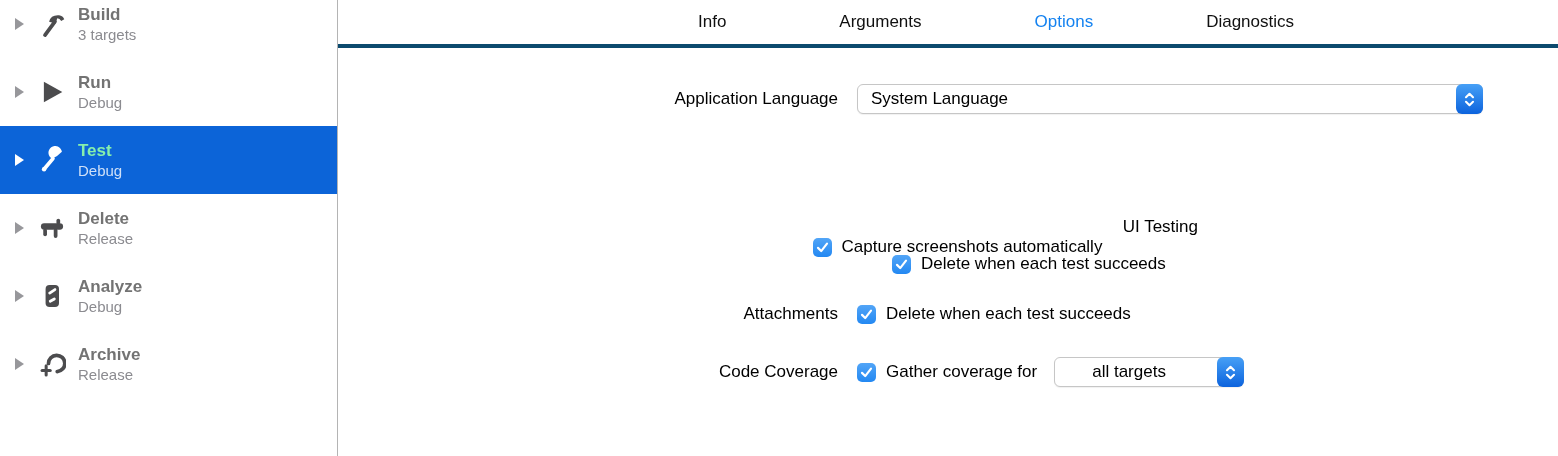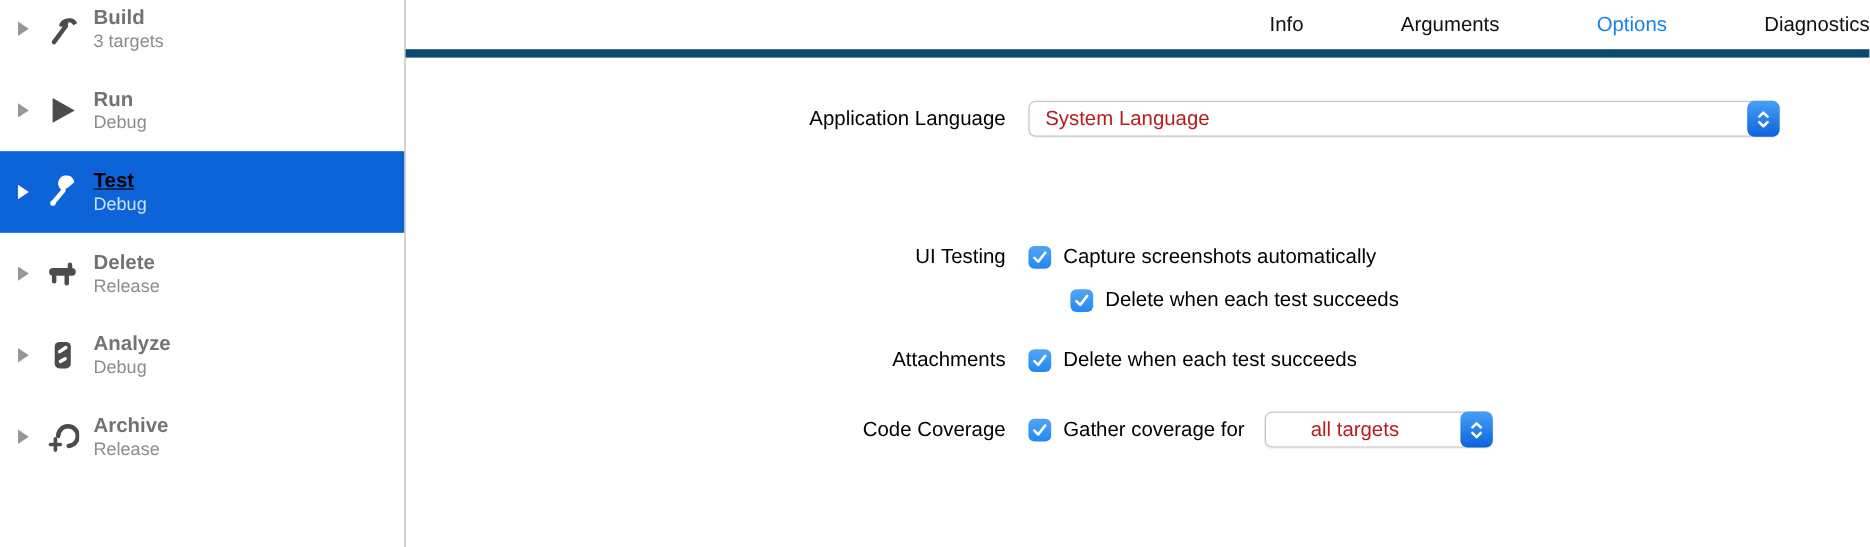--- a/index.html
+++ b/index.html
@@ -13,46 +13,46 @@
   .scheme-list { margin-top:-10px; }
   .scheme-row { height:68px; display:flex; align-items:center; padding-left:15px; cursor:default; }
   .scheme-row.selected { background:var(--selection-blue,#0c64d8); }
   .disclosure { width:0; height:0; border-left:9px solid #97979b; border-top:6px solid transparent; border-bottom:6px solid transparent; flex:none; }
   .selected .disclosure { border-left-color:#fff; }
   .icon-wrap { width:36px; height:36px; margin:0 8px 0 10px; display:flex; align-items:center; justify-content:center; color:#4c4c4e; flex:none; }
   .selected .icon-wrap { color:#fff; }
   .scheme-text { display:flex; flex-direction:column; }
   .scheme-title { font-size:17px; font-weight:bold; line-height:21px; color:#737373; }
   .scheme-subtitle { font-size:15px; line-height:19px; color:#8b8b90; }
-  .selected .scheme-title { color:#000000;text-decoration:underline; }
+  .selected .scheme-title { color:#86efac; }
   .selected .scheme-subtitle { color:#cfe0f8; }
   .meter-cut { stroke:#fff; }
 
   
   .main { flex:1; display:flex; flex-direction:column; }
-  .tabbar { height:48px; flex:none; display:flex; align-items:center; justify-content:flex-end; gap:81px; border-bottom:7px solid #0c4a6e; padding-left:96px; }
+  .tabbar { height:48px; flex:none; display:flex; align-items:center; justify-content:center; gap:113px; border-bottom:4px solid #0c4a6e; padding-left:96px; }
   .tab { font-size:17px; color:#101010; cursor:default; }
   .tab.active { color:var(--tab-active-blue,#1482f0); }
 
   .content { padding-top:36px; }
   .form-row { display:flex; align-items:center; }
   .form-label { width:500px; text-align:right; font-size:17px; color:#000; flex:none; }
   .controls { margin-left:19px; display:flex; align-items:center; }
 
   .popup { width:626px; height:30px; background:#fff; border:1px solid #c6c6c6; border-radius:6px; box-shadow:0 1px 1px rgba(0,0,0,0.06); display:flex; align-items:center; position:relative; cursor:default; }
-  .popup-value { flex:1; padding-left:13px; font-size:17px; color:#b91c1c; white-space:nowrap; overflow:hidden; }
+  .popup-value { flex:1; padding-left:13px; font-size:17px; color:#000000; white-space:nowrap; overflow:hidden; }
   .popup-stepper { width:27px; align-self:stretch; margin:-1px -1px -1px 0; border-radius:6px; background:linear-gradient(var(--control-blue-top,#47a0f6), var(--control-blue-bottom,#0c63dd)); display:flex; align-items:center; justify-content:center; flex:none; }
   .popup.small { width:190px; }
 
   .checkbox { width:19px; height:19px; border-radius:5px; background:linear-gradient(var(--checkbox-blue-top,#52a5f7), var(--checkbox-blue-bottom,#2388f2)); display:flex; align-items:center; justify-content:center; flex:none; cursor:default; }
   .cb-label { font-size:17px; margin-left:10px; white-space:nowrap; }
 
   .row-language { }
   .row-region { margin-top:33px; }
-  .row-uitesting { margin-top:56px; height:22px; }
+  .row-uitesting { margin-top:70px; height:22px;flex-direction:column; }
   .row-nested { margin-top:14px; height:22px; }
   .row-nested .controls { margin-left:54px; }
   .row-attachments { margin-top:28px; height:22px; }
   .row-coverage { margin-top:32px; height:30px; }
   .row-coverage .popup { margin-left:17px;padding-left:24px; }
 </style>
 </head>
 <body>
 
 <div class="app">

